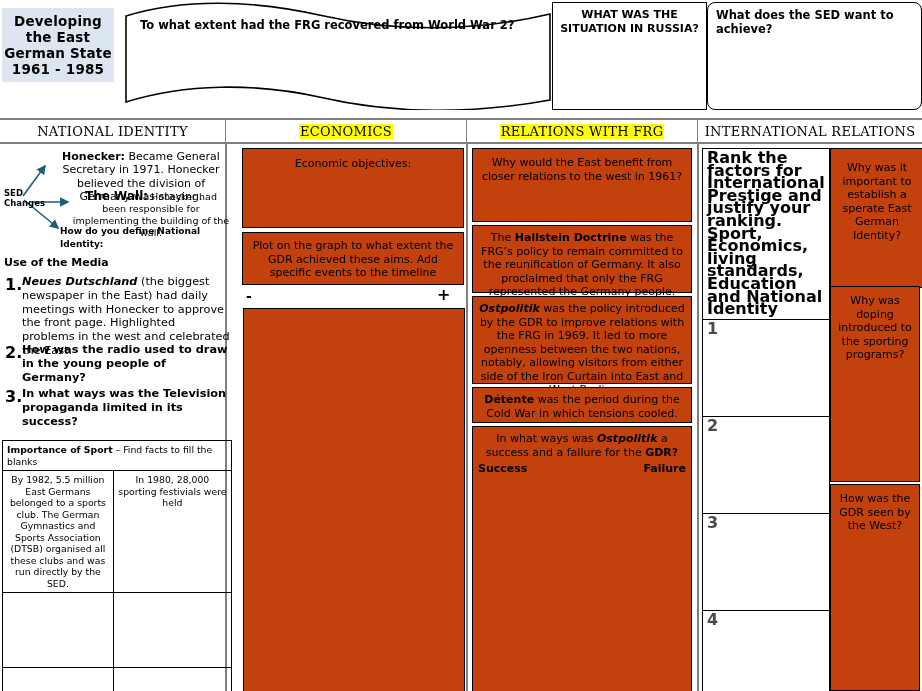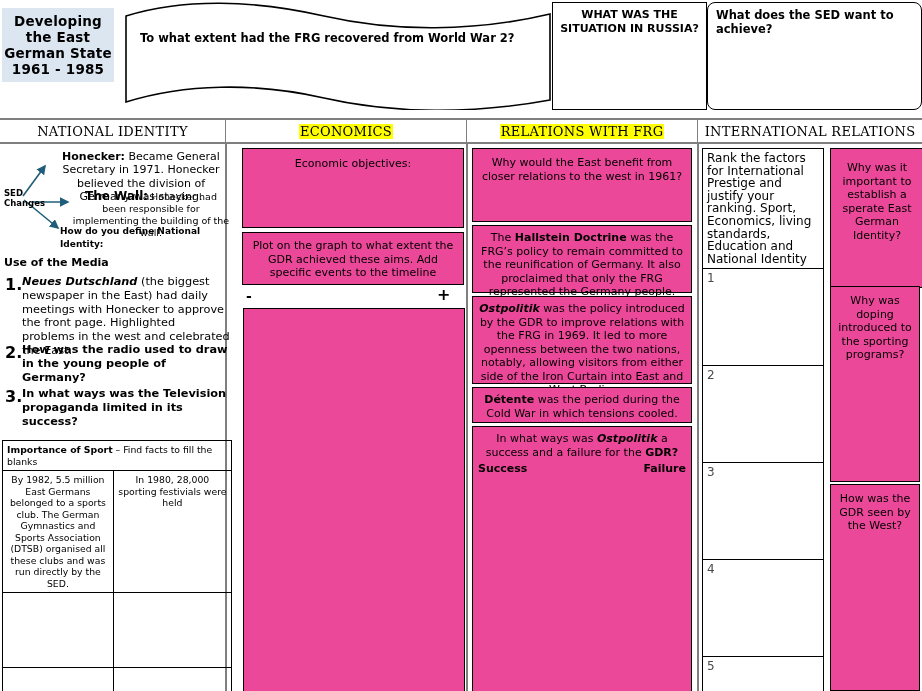--- a/index.html
+++ b/index.html
@@ -27,21 +27,21 @@
     font-weight: bold; font-size: 13.5px; line-height: 16px;
     letter-spacing: 0.2px;
   }
 
   .banner {
     position: absolute; left: 124px; top: 2px;
     width: 428px; height: 108px;
   }
   .banner svg { display: block; }
   .banner-text {
-    position: absolute; left: 16px; top: 29px;
+    position: absolute; left: 16px; top: 16px;
     width: 400px;
     font-size: 11.5px; font-weight: bold;
     line-height: 14px;
   }
 
   .hdr-box {
     position: absolute; top: 2px;
     border: 1.6px solid #000;
     background: #fff;
     box-sizing: border-box;
@@ -77,21 +77,21 @@
     position: absolute; top: 0; width: 1.4px; height: 100%; background: #7f7f7f;
   }
 
   
   .body-area { position: absolute; top: 144px; left: 0; width: 922px; height: 547px; }
 
   .vrule { position: absolute; top: 0; width: 1.5px; background: #7f7f7f; height: 547px; }
 
   .box {
     position: absolute; box-sizing: border-box;
-    border: 1.6px solid #000; background: #ec4899;
+    border: 1.6px solid #000; background: #c2410c;
     padding: 4px 5px;
     font-size: 11px; line-height: 13.5px;
   }
   .ctr { text-align: center; }
   .b   { font-weight: bold; }
   .bi  { font-weight: bold; font-style: italic; }
 
   
   .ni-text { position: absolute; font-size: 11px; line-height: 13.4px; }
 
@@ -146,22 +146,23 @@
   #fr-sf     { left: 472px; top: 282px; width: 220px; height: 265px; padding-top: 5px; border-bottom: none; }
   .sf-row { display: flex; justify-content: space-between; font-weight: bold; font-size: 11px; margin-top: 3px; }
 
   
   .rank-table {
     position: absolute; left: 702px; top: 4px; width: 122px;
     border-collapse: collapse;
   }
   .rank-table td {
     border: 1.5px solid #000; padding: 3px 4px;
-    font-size: 12px; line-height: 12.6px; vertical-align: top;
+    font-size: 16px; line-height: 12.6px; vertical-align: top;
     font-family: "DejaVu Sans", sans-serif;
+    font-weight: bold;
   }
   .rank-head { height: 82px; }
   .rank-cell { height: 90px; font-size: 9.5px; color: #4a4a4a; }
 
   #ip-sep1 { left: 830px; top: 4px;   width: 94px; height: 140px; padding-top: 12px; }
   #ip-dope { left: 830px; top: 142px; width: 90px; height: 196px; padding-top: 7px; }
   #ip-west { left: 830px; top: 340px; width: 90px; height: 207px; padding-top: 7px; }
 </style>
 </head>
 <body>

